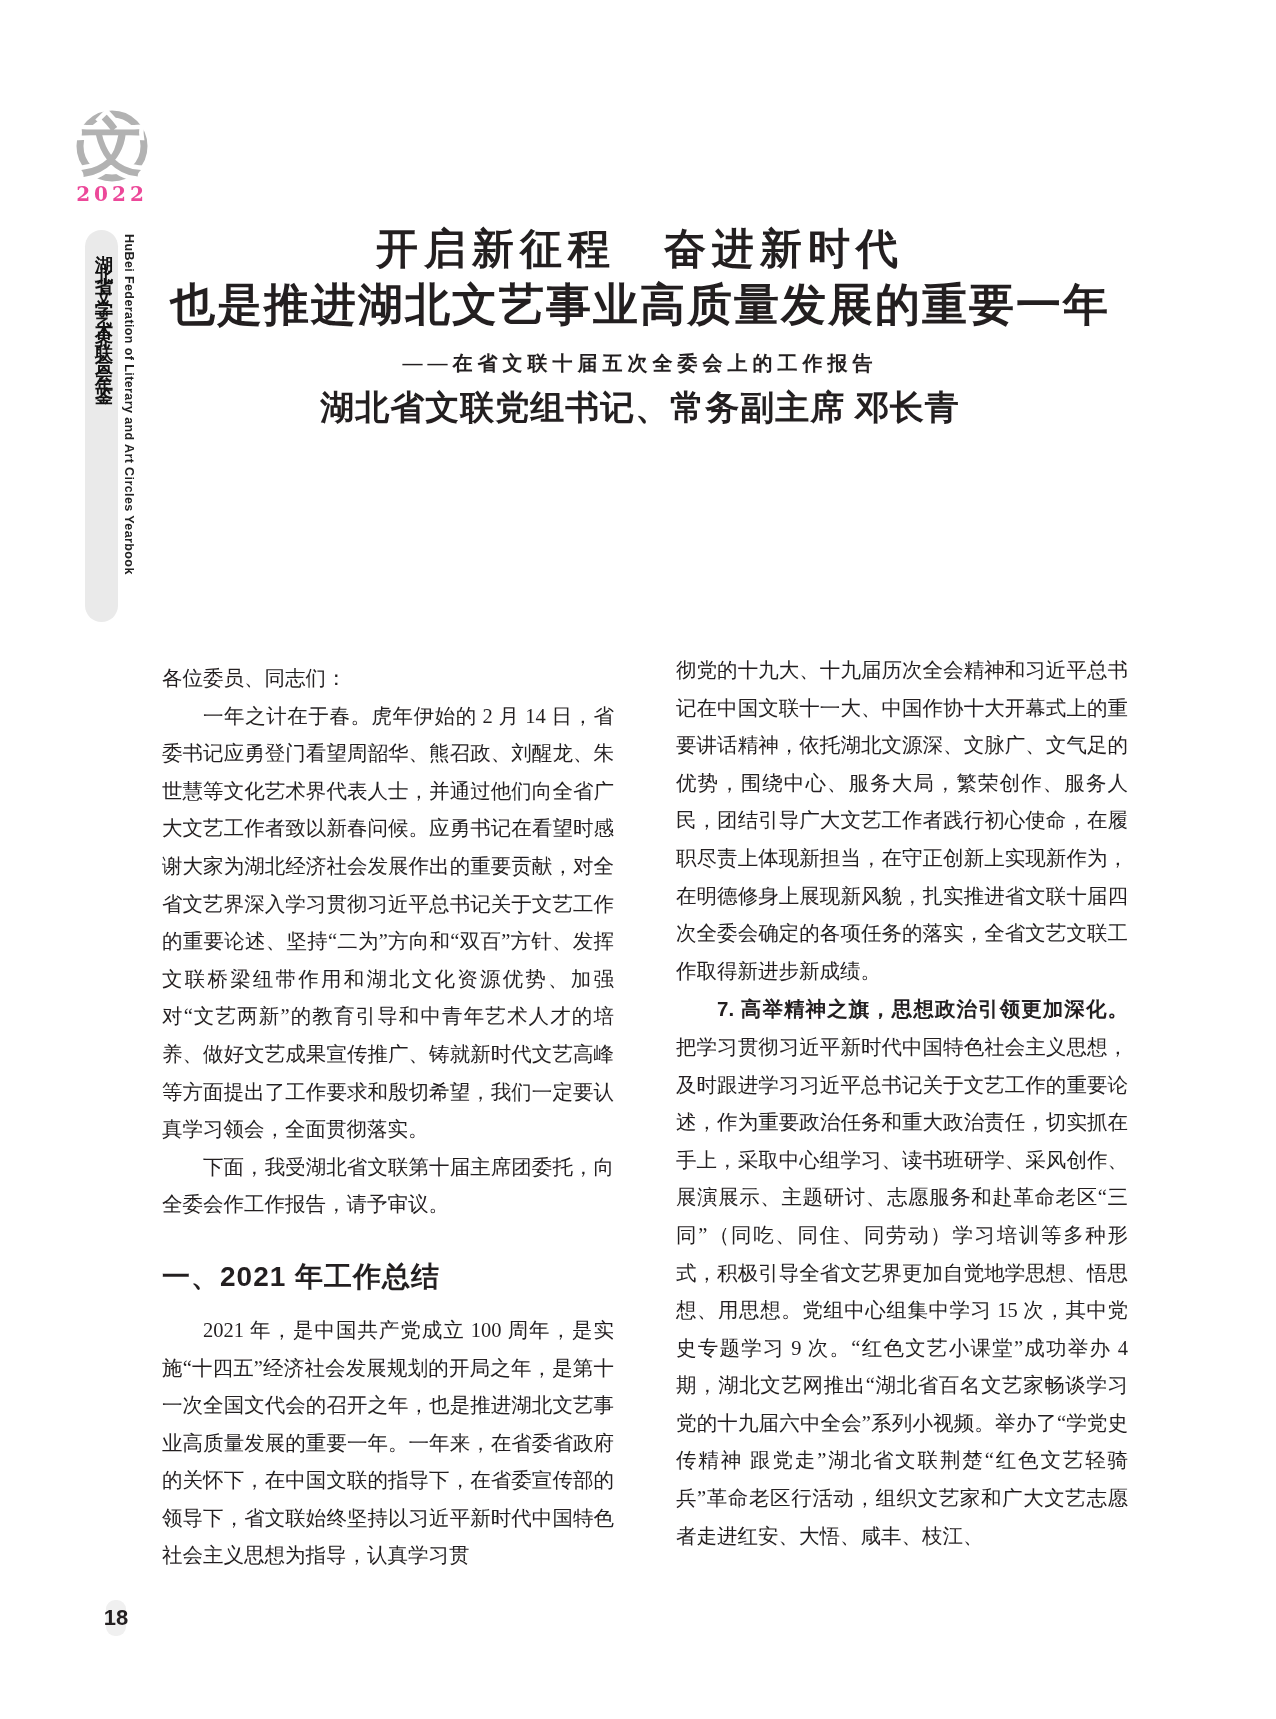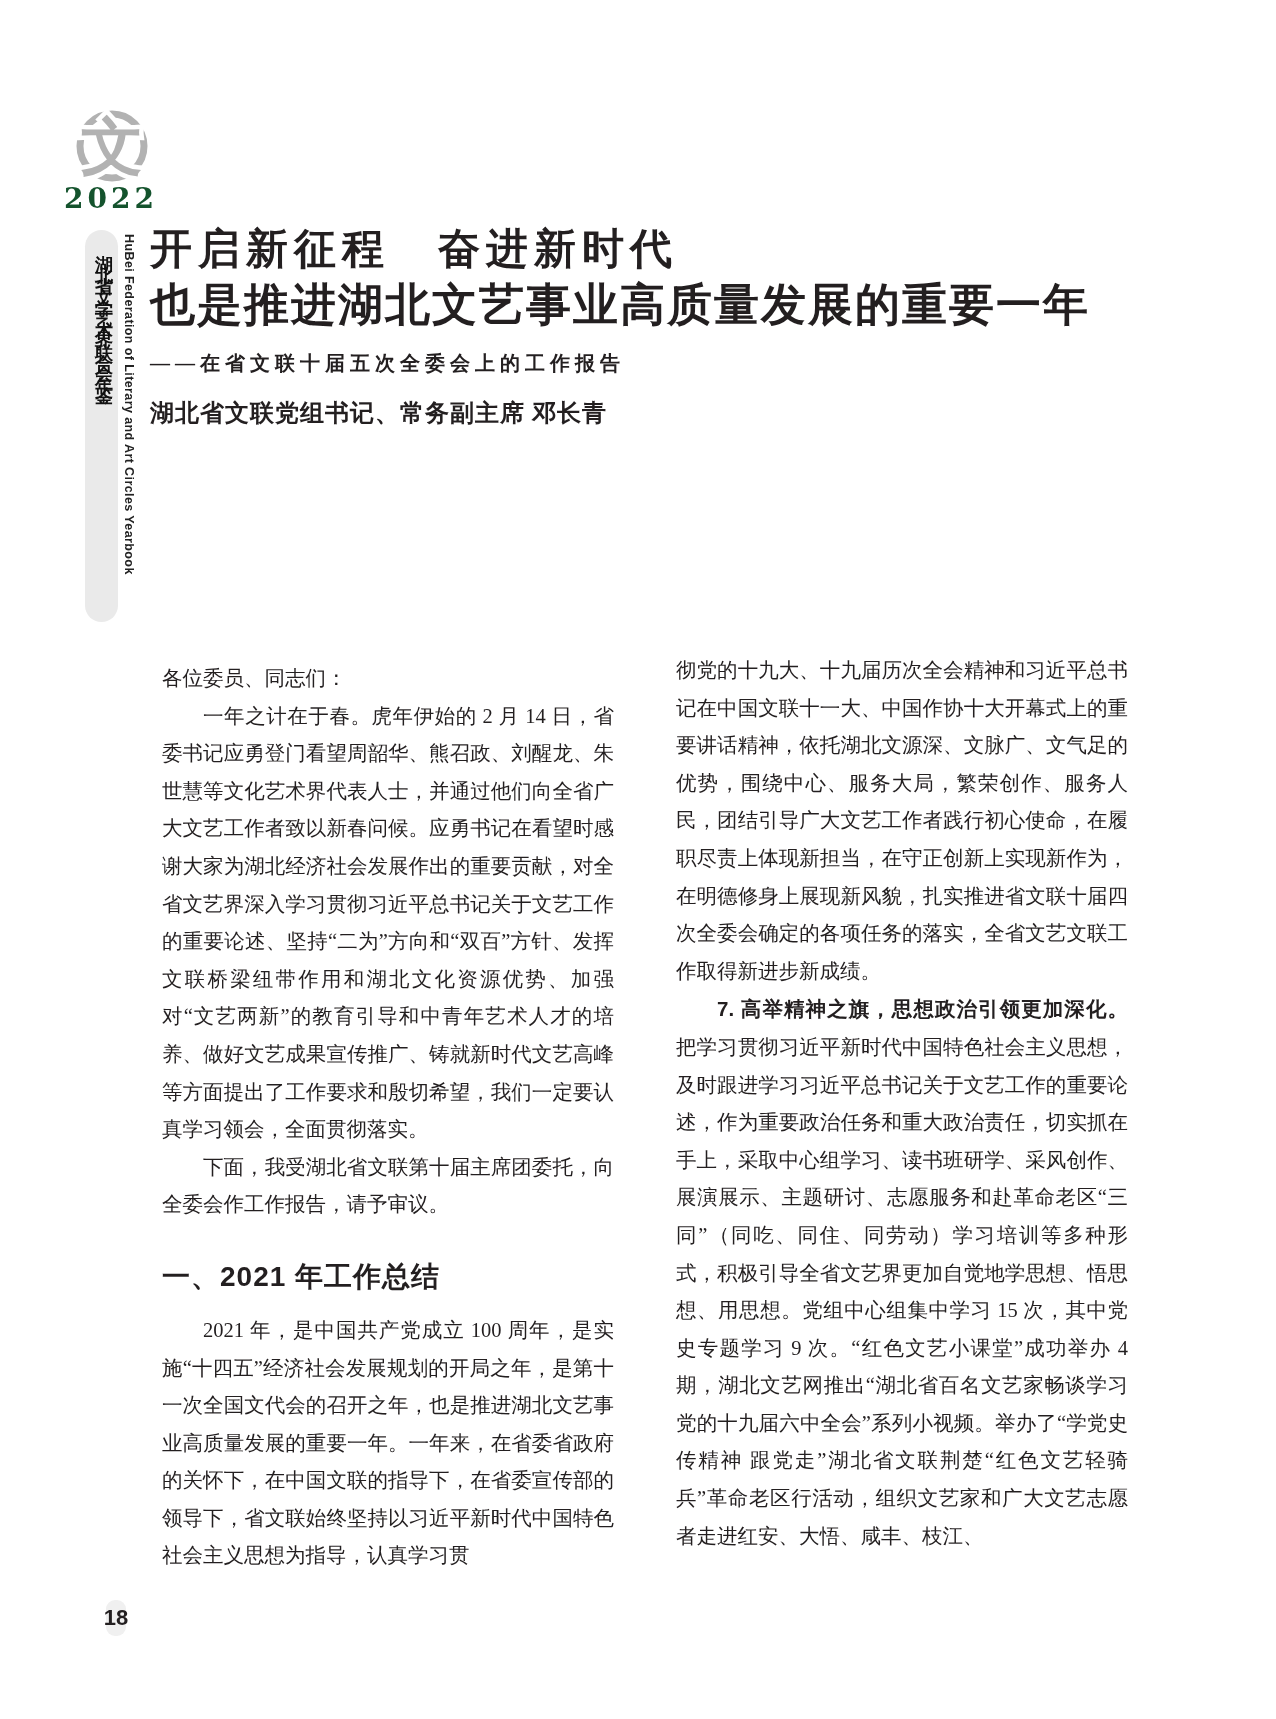--- a/index.html
+++ b/index.html
@@ -6,58 +6,58 @@
   .page {
     position:relative; width:1276px; height:1719px; margin:0 auto;
     background:#ffffff; overflow:hidden;
     font-family:"Liberation Serif","DejaVu Serif",serif;
     color:#231f20;
   }
 
   
   .logo { position:absolute; left:74px; top:108px; width:76px; height:76px; }
   .year {
-    position:absolute; left:64px; top:182px; width:96px; 
+    position:absolute; left:64px; top:182px; width:96px; text-align:center;
     font-family:"DejaVu Serif","Liberation Serif",serif;
-    font-weight:bold; font-size:28px; letter-spacing:4px; color:#14532d;
+    font-weight:bold; font-size:20px; letter-spacing:4px; color:#ec4899;
   }
   .capsule {
     position:absolute; left:85px; top:230px; width:33px; height:392px;
     background:#eaeaea; border-radius:17px;
   }
   .v-cn {
     position:absolute; left:92px; top:240px; height:380px;
     writing-mode:vertical-rl; text-orientation:upright;
     font-family:"Liberation Sans","DejaVu Sans",sans-serif;
     font-weight:bold; font-size:18px; letter-spacing:11px; color:#111;
   }
   .v-en {
     position:absolute; left:122px; top:234px; height:400px;
     writing-mode:vertical-rl;
     font-family:"Liberation Sans","DejaVu Sans",sans-serif;
     font-weight:bold; font-size:12.5px; letter-spacing:0.4px; color:#222;
     white-space:nowrap;
   }
 
   
-  .title-block { position:absolute; left:150px; top:222px; width:980px; text-align:left; }
+  .title-block { position:absolute; left:150px; top:222px; width:980px; text-align:center; }
   .title-l1 {
     font-size:42px; font-weight:bold; letter-spacing:6px; line-height:1.32;
     white-space:nowrap;
   }
   .title-l2 {
     font-size:45px; font-weight:bold; letter-spacing:2px; line-height:1.25;
     white-space:nowrap;
   }
   .subtitle {
     margin-top:16px; font-size:20px; font-weight:bold; letter-spacing:5px;
     white-space:nowrap;
   }
   .byline {
-    margin-top:20px; font-size:24px; font-weight:bold; letter-spacing:1px;
+    margin-top:8px; font-size:34px; font-weight:bold; letter-spacing:1px;
     white-space:nowrap;
   }
 
   
   .col {
     position:absolute; top:652px; width:452px;
     font-size:20.5px; line-height:37.6px; text-align:justify;
     color:#231f20;
   }
   .col-left  { left:162px;margin-top:8px; }

